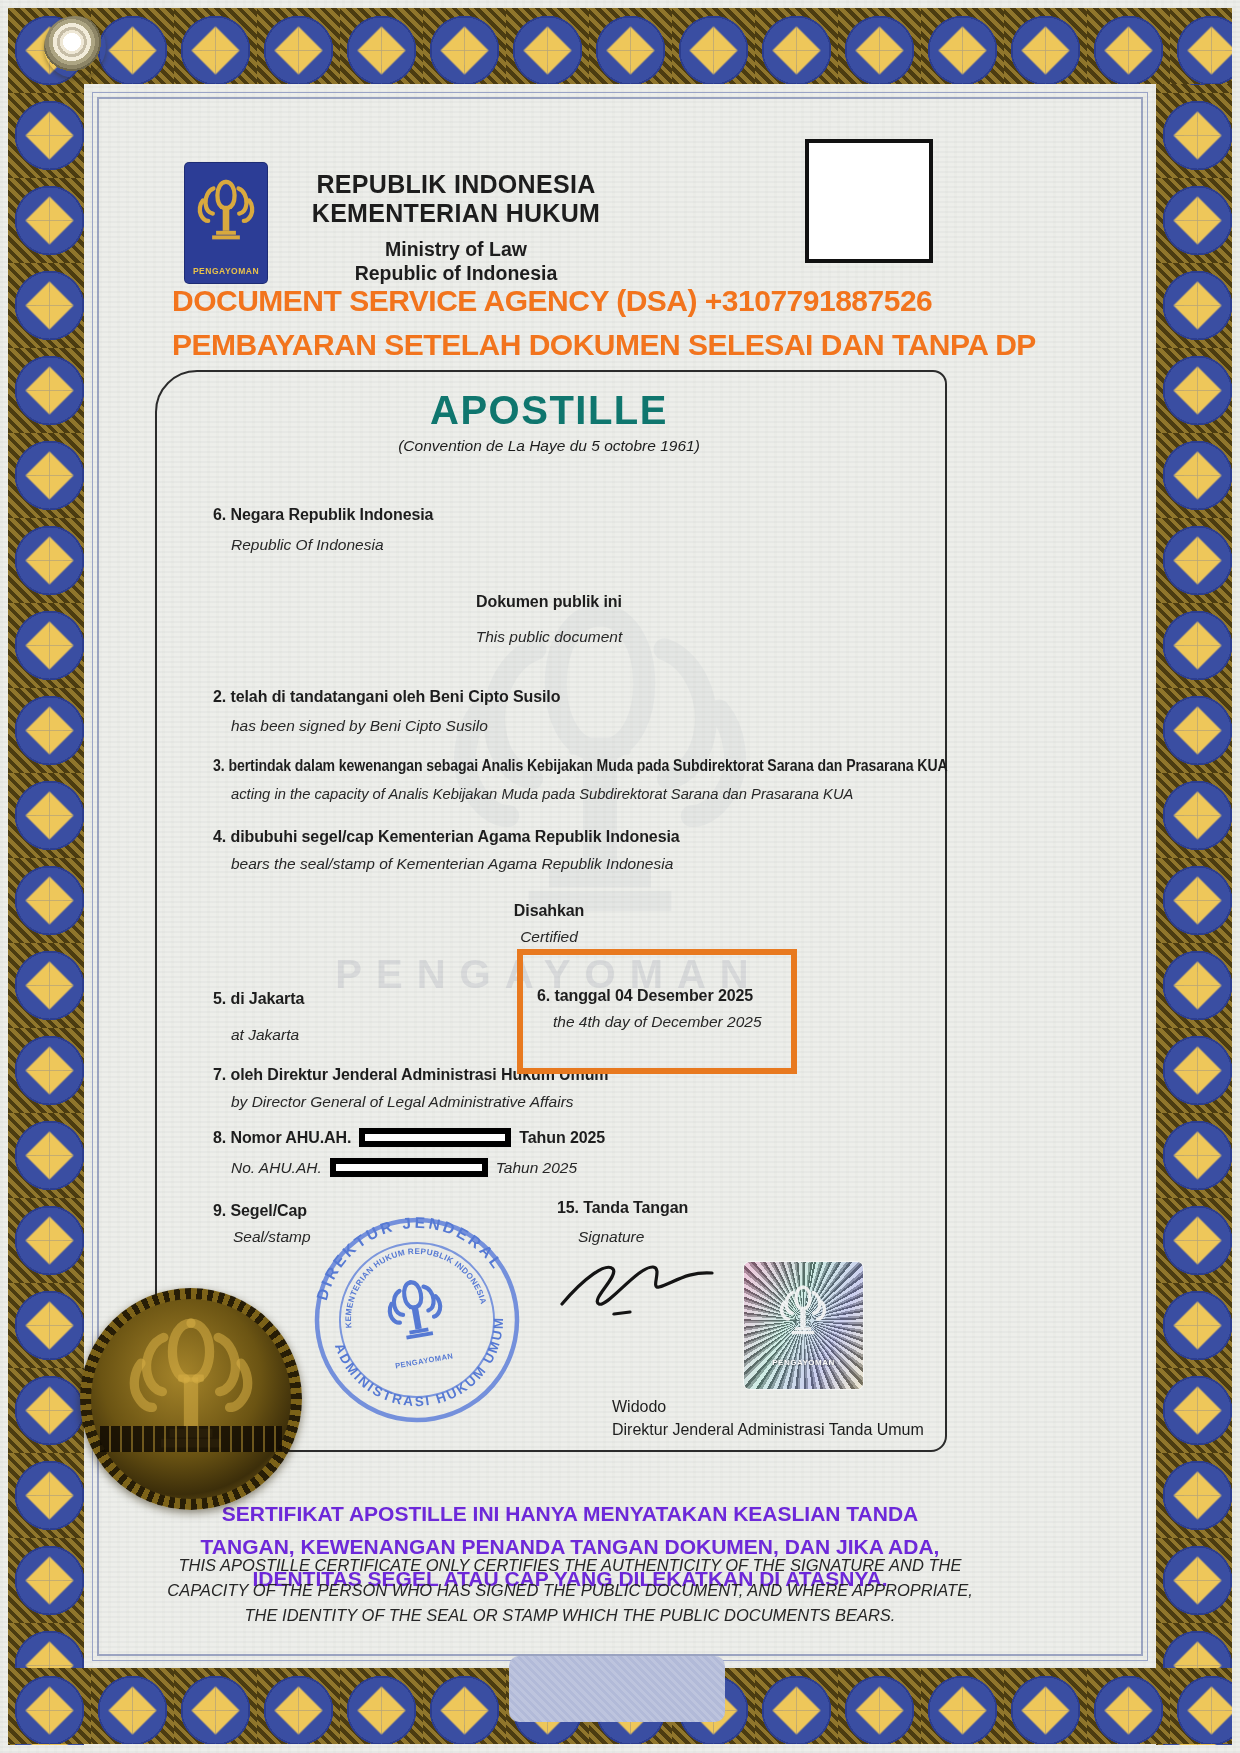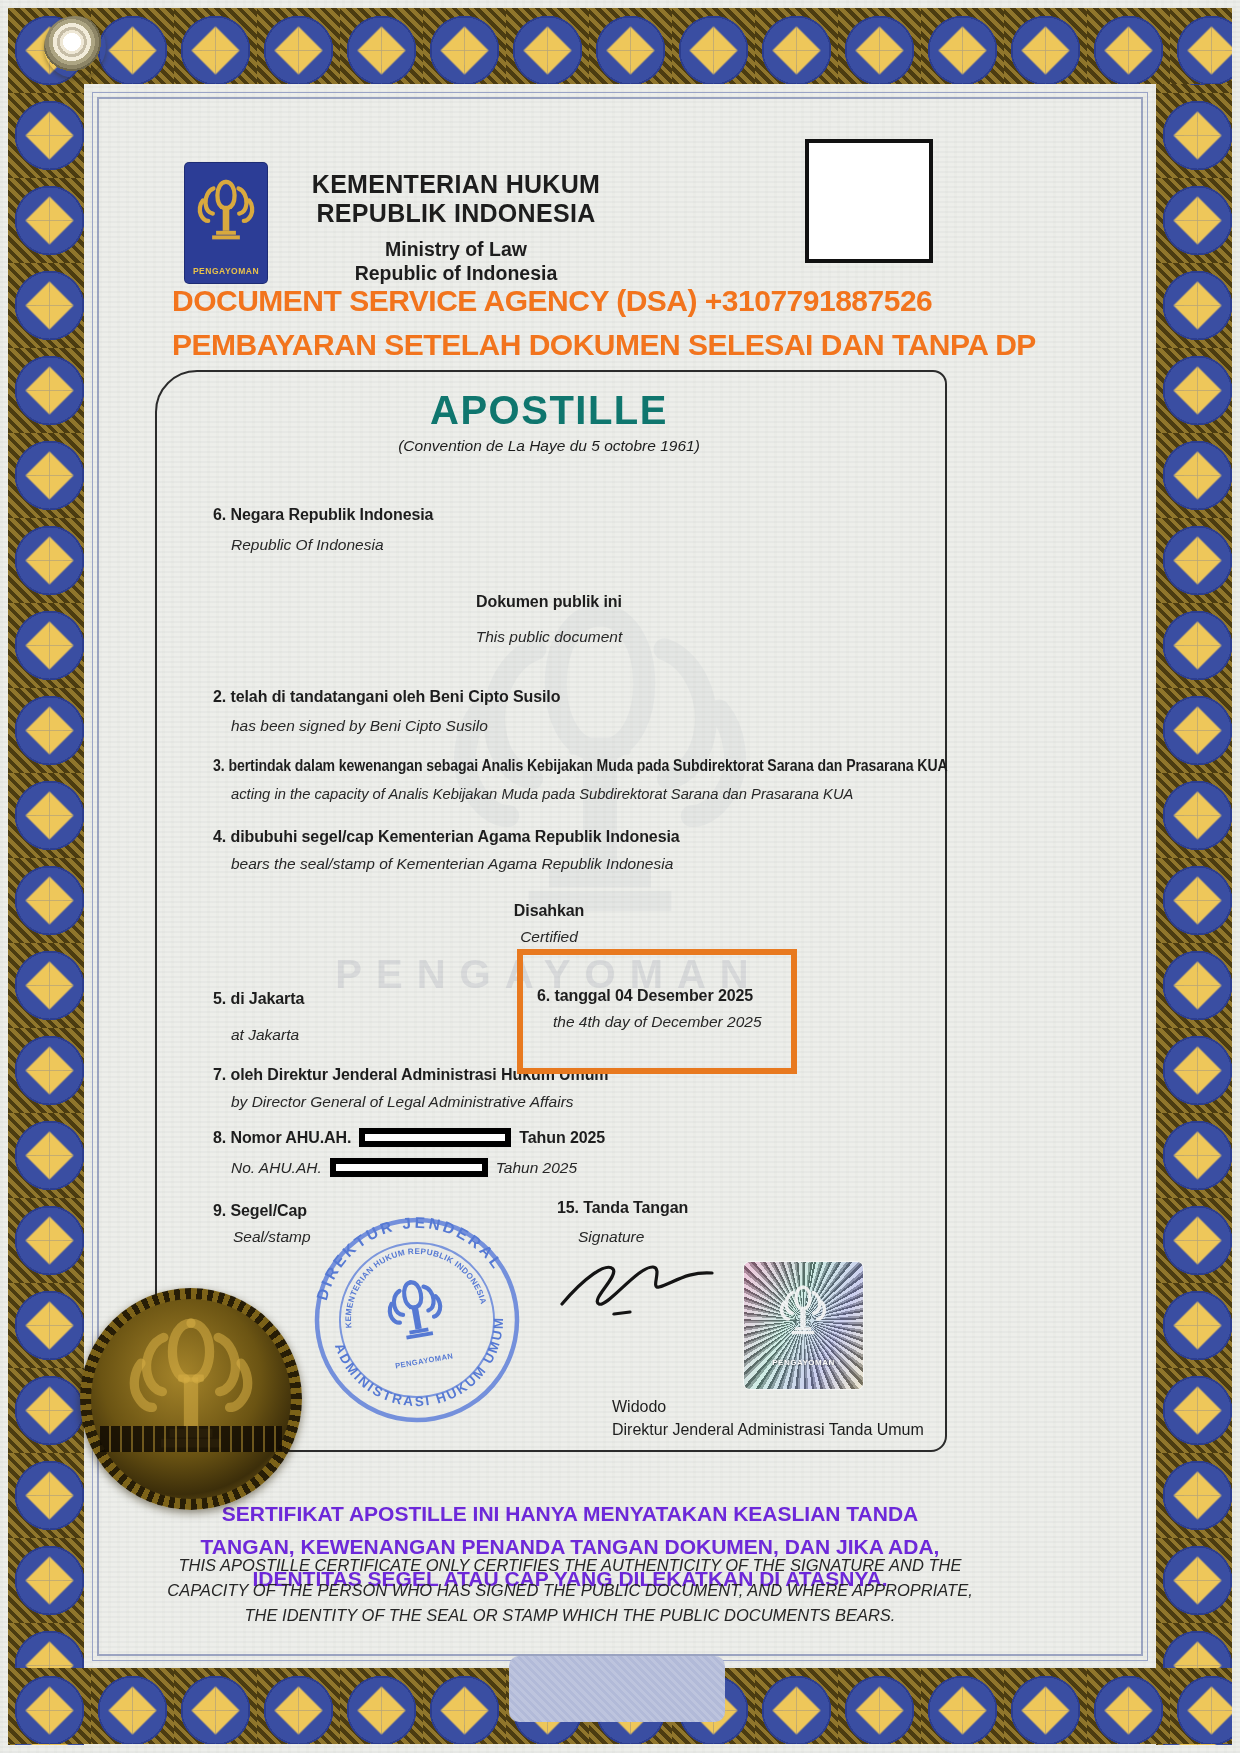--- a/index.html
+++ b/index.html
@@ -134,22 +134,22 @@
     </svg>
   <div class="wm-text">PENGAYOMAN</div>
 
   <div class="logo">
     <svg viewBox="0 0 100 112">
         <use href="#emblem"></use>
       </svg>
     <div class="logo-cap">PENGAYOMAN</div>
   </div>
   <div class="ministry">
+    <div class="l1">REPUBLIK INDONESIA</div>
     <div class="l1">KEMENTERIAN HUKUM</div>
-    <div class="l1">REPUBLIK INDONESIA</div>
     <div class="l2">Ministry of Law</div>
     <div class="l2" style="margin-top:0">Republic of Indonesia</div>
   </div>
   <div class="redact-top"></div>
 
   <div class="ov" style="top:284px">DOCUMENT SERVICE AGENCY (DSA) +3107791887526</div>
   <div class="ov" style="top:328px">PEMBAYARAN SETELAH DOKUMEN SELESAI DAN TANPA DP</div>
 
   <div class="cert-box"></div>
 

